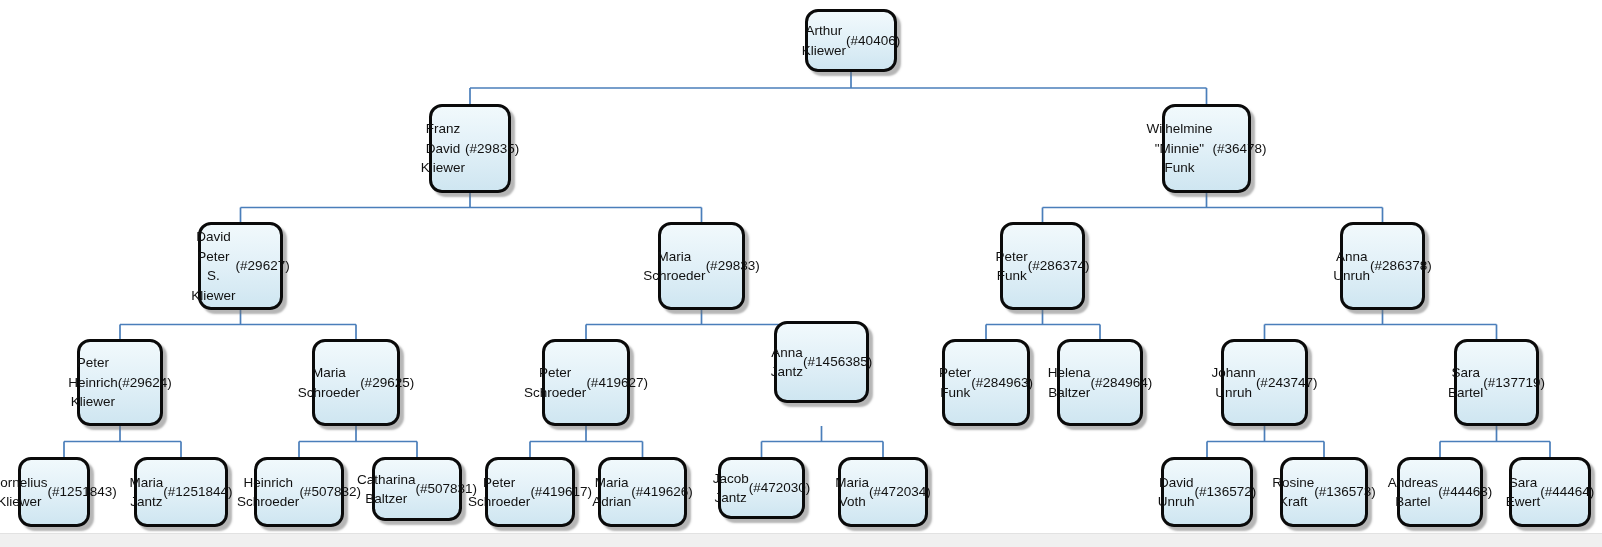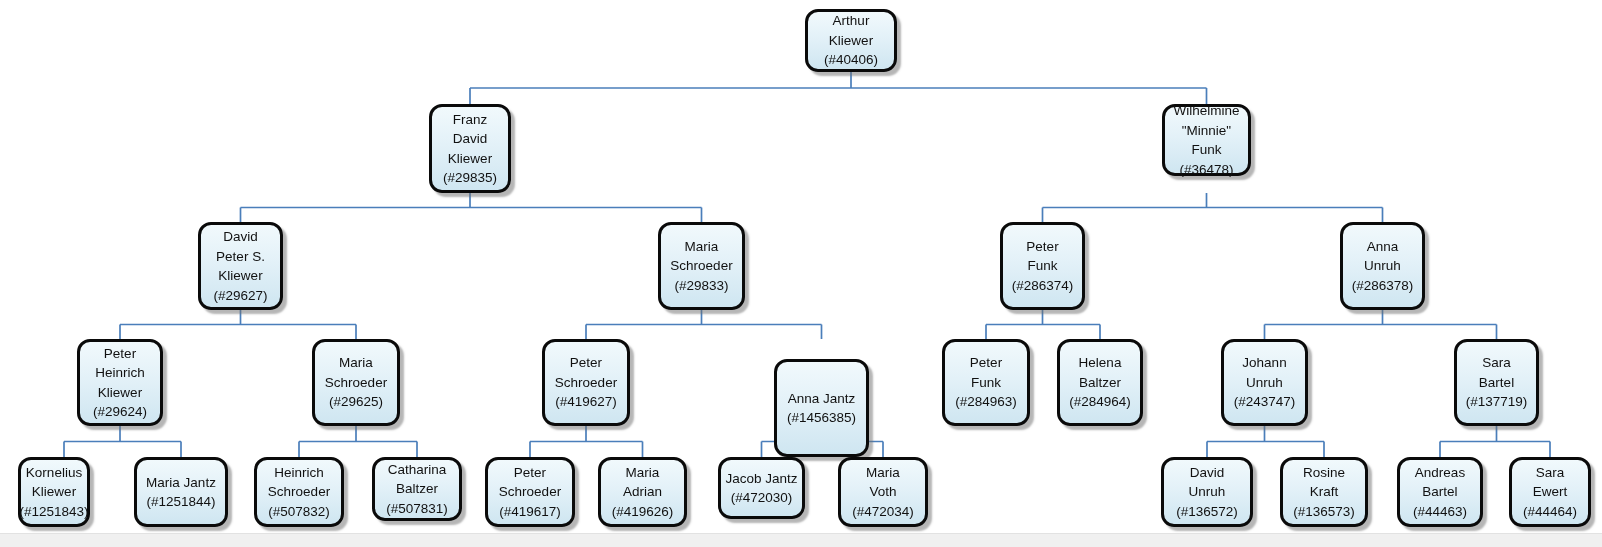--- a/index.html
+++ b/index.html
@@ -18,21 +18,20 @@
     pointer-events: none;
   }
   .node {
     position: absolute;
     box-sizing: border-box;
     border: 3.5px solid #0a0a0a;
     border-radius: 13px;
     background: linear-gradient(to bottom, #f1f9fc 0%, #e3f1f8 45%, #cfe6f1 100%);
     box-shadow: 4px 4px 2px rgba(110,110,110,0.5);
     display: flex;
-    flex-direction: column;
     align-items: center;
     justify-content: center;
     text-align: center;
     cursor: pointer;
   }
   .node .nm, .node .ref {
     white-space: pre-line;
     font-size: 13.5px;
     line-height: 19.5px;
     color: #111111;
@@ -110,21 +109,21 @@
 Kliewer</div>
     <div class="ref">(#40406)</div>
   </div>
 
   <div class="node" style="left:429px; top:104px; width:82px; height:89px">
     <div class="nm">Franz
 David
 Kliewer</div>
     <div class="ref">(#29835)</div>
   </div>
-  <div class="node" style="left:1162px; top:104px; width:89px; height:72px">
+  <div class="node" style="left:1162px; top:104px; width:89px; height:89px">
     <div class="nm">Wilhelmine
 "Minnie"
 Funk</div>
     <div class="ref">(#36478)</div>
   </div>
 
   <div class="node" style="left:198px; top:222px; width:85px; height:88px">
     <div class="nm">David
 Peter S.
 Kliewer</div>
@@ -155,21 +154,21 @@
   <div class="node" style="left:312px; top:339px; width:88px; height:87px">
     <div class="nm">Maria
 Schroeder</div>
     <div class="ref">(#29625)</div>
   </div>
   <div class="node" style="left:542px; top:339px; width:88px; height:87px">
     <div class="nm">Peter
 Schroeder</div>
     <div class="ref">(#419627)</div>
   </div>
-  <div class="node" style="left:774px; top:359px; width:95px; height:98px">
+  <div class="node" style="left:774px; top:321px; width:95px; height:82px">
     <div class="nm">Anna Jantz</div>
     <div class="ref">(#1456385)</div>
   </div>
   <div class="node" style="left:942px; top:339px; width:88px; height:87px">
     <div class="nm">Peter
 Funk</div>
     <div class="ref">(#284963)</div>
   </div>
   <div class="node" style="left:1057px; top:339px; width:86px; height:87px">
     <div class="nm">Helena

